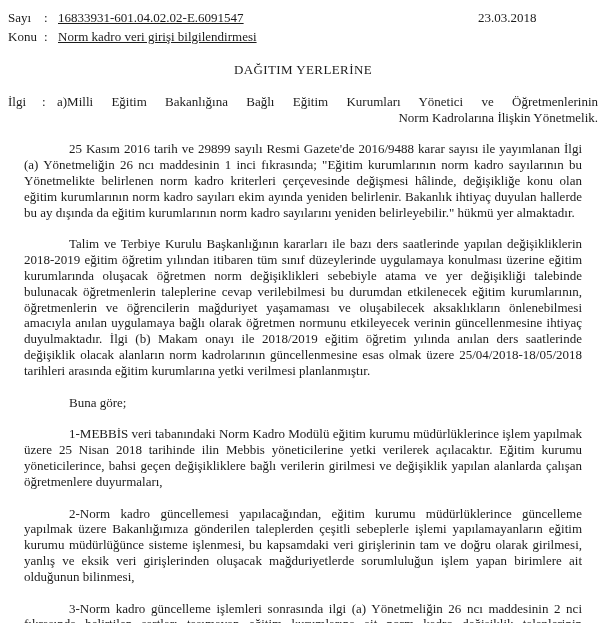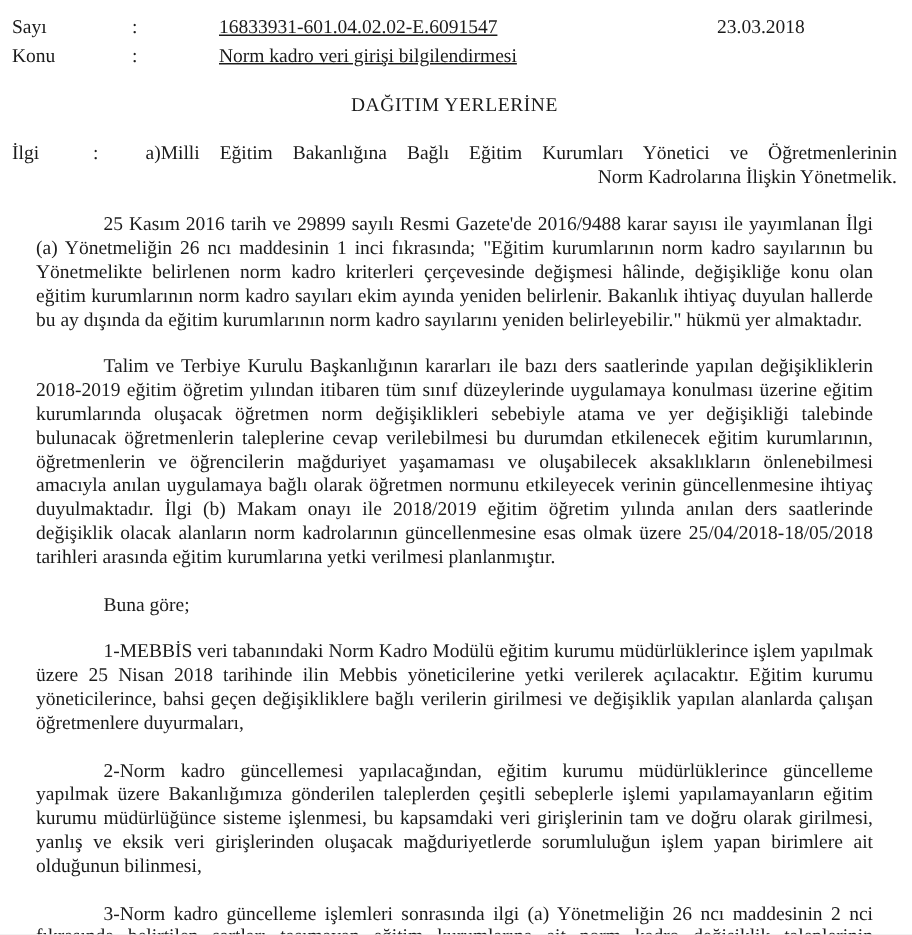--- a/index.html
+++ b/index.html
@@ -12,33 +12,33 @@
     padding: 8px 10px 0 8px;
     position: relative;
     overflow: hidden;
     font-family: "Liberation Serif", "DejaVu Serif", serif;
     font-size: 13px;
     line-height: 15.8px;
     color: #1b1b1b;
   }
   
   .header { position: relative; margin-bottom: 0; }
-  .hrow { display: flex; line-height: 19px; gap: 44px; }
+  .hrow { display: flex; line-height: 19px; }
   .hlabel { width: 36px; flex: none; }
   .hcolon { width: 14px; flex: none; }
   .hvalue { flex: 1; text-decoration: underline; }
   .doc-date { position: absolute; left: 470px; top: 0; line-height: 19px; }
   
   .addressee {
     text-align: center;
     margin: 16px 0 16px 0;
     letter-spacing: 0.4px;
   }
   
-  .ilgi { display: flex; margin: 16px 0 9px 0; gap: 20px; }
+  .ilgi { display: flex; margin: 16px 0 9px 0; }
   .ilgi-label { width: 34px; flex: none; }
   .ilgi-colon { width: 15px; flex: none; }
   .ilgi-content { flex: 1; }
   .ilgi-a1 { text-align: justify; text-align-last: justify; }
   .ilgi-a2 { padding-left: 20px; text-align: right; }
   .ilgi-b { margin-left: -9px; }
   
   .para {
     margin: 16px;
     text-align: justify;

